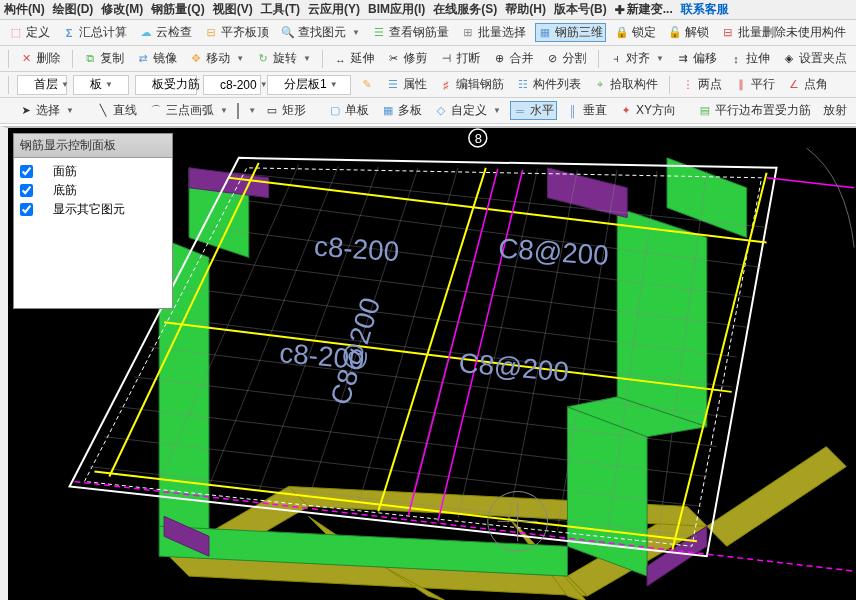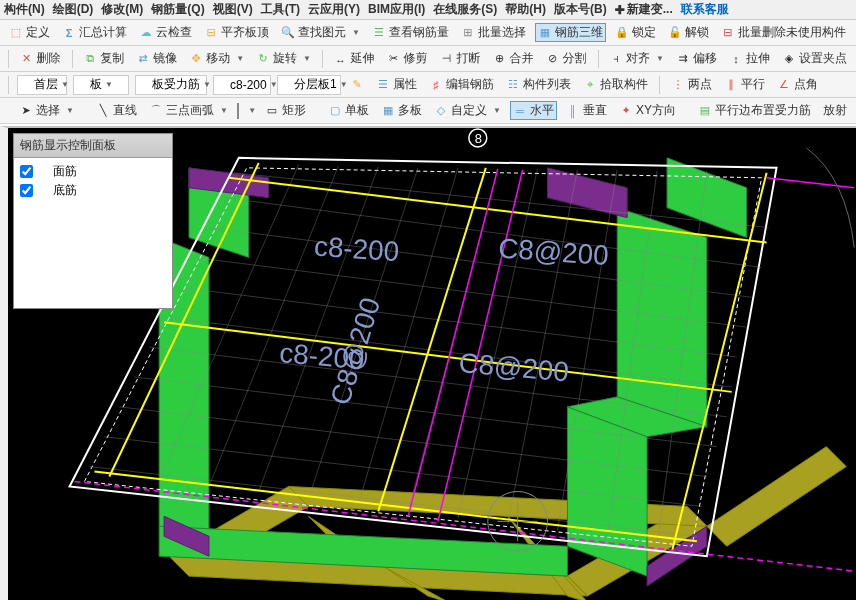--- a/index.html
+++ b/index.html
@@ -173,29 +173,29 @@
 <div class="toolbar">
   <span class="sep"></span>
   <div class="dropdown" style="width:50px">
       <span>首层</span>
       <span class="dropdown-arrow">▼</span>
     </div>
   <div class="dropdown" style="width:56px">
       <span>板</span>
       <span class="dropdown-arrow">▼</span>
     </div>
-  <div class="dropdown" style="width:72px">
+  <div class="dropdown" style="width:62px">
       <span>板受力筋</span>
       <span class="dropdown-arrow">▼</span>
     </div>
   <div class="dropdown" style="width:58px">
       <span>c8-200</span>
       <span class="dropdown-arrow">▼</span>
     </div>
-  <div class="dropdown" style="width:64px">
+  <div class="dropdown" style="width:84px">
       <span>分层板1</span>
       <span class="dropdown-arrow">▼</span>
     </div>
   <span class="toolbar-item">
       <span class="icon-box" style="color:#f0ad4e">✎</span>
     </span>
   <span class="toolbar-item">
       <span class="icon-box" style="color:#5b9bd5">☰</span>
       <span>属性</span>
     </span>
@@ -290,20 +290,24 @@
   <div class="control-panel">
     <div class="panel-title">钢筋显示控制面板</div>
     <div class="panel-body">
       <div class="checkbox-row">
           <input type="checkbox" checked="" style="">
           <span>面筋</span>
         </div>
       <div class="checkbox-row">
           <input type="checkbox" checked="" style="">
           <span>底筋</span>
+        </div>
+      <div class="checkbox-row">
+          <input type="checkbox" checked="" style="">
+          <span>显示其它图元</span>
         </div>
     </div>
   </div>
 
   <svg class="viewport-svg" viewBox="0 0 848 476">
 
     <g fill="#a8a020" stroke="#888800" stroke-width="1">
       <polygon points="160,430 280,360 300,380 180,450"></polygon>
       <polygon points="560,450 680,380 700,400 580,470"></polygon>
       <polygon points="280,360 680,380 700,400 300,380"></polygon>

